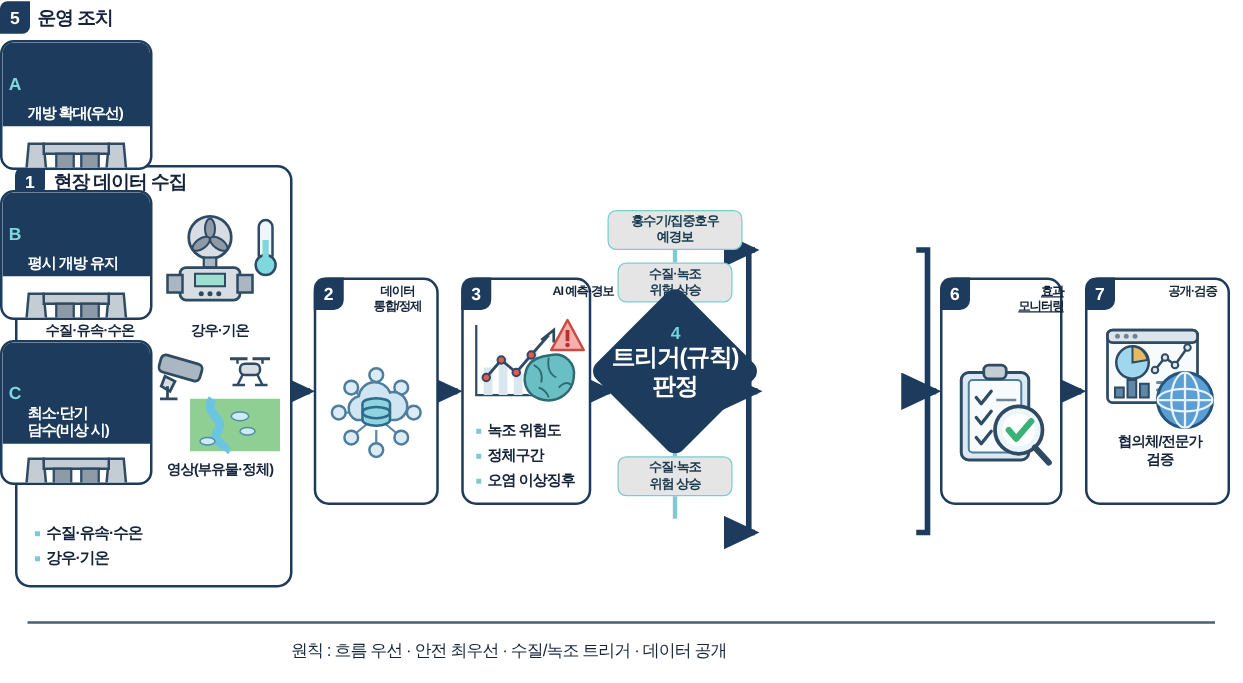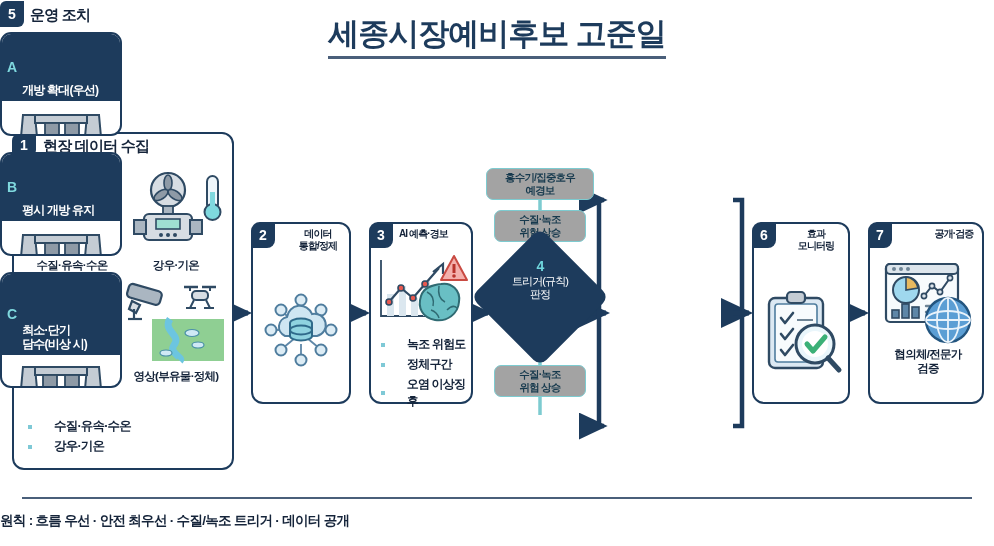--- a/index.html
+++ b/index.html
@@ -50,52 +50,52 @@
   
   #panel1 { left: 12px; top: 132px; width: 222px; height: 338px; }
   .p1-grid {
     position: absolute; top: 34px; left: 6px; width: 208px;
     display: grid; grid-template-columns: 1fr 1fr; row-gap: 6px;
   }
   .p1-cell { display: flex; flex-direction: column; align-items: center; }
   .p1-icon { height: 88px; display: flex; align-items: center; justify-content: center; }
   .p1-cap { margin-top: 3px; }
   .bullets { position: absolute; left: 14px; bottom: 10px; }
-  .bullet { display: flex; align-items: center; gap: 22px; margin-bottom: 3px; }
+  .bullet { display: flex; align-items: center; gap: 5px; margin-bottom: 3px; }
   .bullet i { width: 4px; height: 4px; background: #7fc9d6; display: block; }
   .bullet span { font-size: 12.5px; font-weight: 700; color: #15243a; letter-spacing: -0.8px; }
 
   
   #panel2 { left: 251px; top: 222px; width: 100px; height: 182px; }
   #panel3 { left: 369px; top: 222px; width: 104px; height: 182px; }
   .p23-title { position: absolute; top: 4px; left: 28px; width: 74px;
                 font-size: 10px; font-weight: 700; color: #15243a;
                 letter-spacing: -0.9px; line-height: 1.2; text-align: center; }
-  #panel3 .p23-title { left: 28px; width: 80px; text-align: left; }
+  #panel3 .p23-title { left: 40px; width: 80px; text-align: right; }
   .p23-icon { position: absolute; left: 0; width: 100%; display: flex;
               align-items: center; justify-content: center; }
   .p3-list { position: absolute; left: 10px; top: 112px; }
   .p3-list .bullet span { font-size: 12px; }
 
   
   #diamond {
     position: absolute; left: 491px; top: 248px; width: 98px; height: 98px;
     background: #1d3b5c; transform: rotate(45deg); border-radius: 9px;
   }
   #diamond-text {
     position: absolute; left: 483px; top: 258px; width: 114px;
     text-align: center; color: #fff; line-height: 1.22;
     letter-spacing: -0.9px; pointer-events: none;
   }
   #diamond-text .dnum { font-size: 14px; font-weight: 700; color: #6fd6dd; display: block; }
-  #diamond-text .dlab { font-size: 11px; font-weight: 400; display: block; }
+  #diamond-text .dlab { font-size: 19px; font-weight: 700; display: block; }
 
   
   .chip {
-    position: absolute; background: #a3a3a3; border: 1.6px solid #7dcbd0;
+    position: absolute; background: #e5e5e5; border: 1.6px solid #7dcbd0;
     border-radius: 7px; color: #173a4e; font-size: 10.5px; font-weight: 700;
     letter-spacing: -0.8px; text-align: center; line-height: 1.2;
     display: flex; align-items: center; justify-content: center;
   }
   #chip-a { left: 486px; top: 168px; width: 108px; height: 32px; }
   #chip-b { left: 494px; top: 210px; width: 92px; height: 32px; }
   #chip-c { left: 494px; top: 365px; width: 92px; height: 32px; }
   #chip-d { left: 486px; top: 415px; width: 108px; height: 24px; }
 
   
@@ -115,41 +115,40 @@
     gap: 5px; padding: 2px 4px 3px 5px;
   }
   .branch-letter { font-size: 14px; font-weight: 700; color: #7fd8de; }
   .branch-label { font-size: 12px; font-weight: 700; letter-spacing: -0.8px; line-height: 1.15; margin-top: 48px; }
   .branch-body { display: flex; align-items: center; justify-content: center;
                  padding: 4px 0 2px; }
 
   
   #panel6 { left: 752px; top: 222px; width: 98px; height: 182px; }
   #panel7 { left: 868px; top: 222px; width: 116px; height: 182px; }
-  #panel6 .p23-title { top: 4px; left: 27px; width: 70px; text-align: center; }
+  #panel6 .p23-title { top: 4px; left: 27px; width: 70px; text-align: right; text-decoration: underline; }
   #panel7 .p23-title { top: 4px; left: 40px; width: 88px; text-align: center; }
   #p7-cap { position: absolute; left: 4px; top: 124px; width: 108px; }
 
   
   .footer-rule { position: absolute; left: 22px; top: 497px; width: 950px;
                  height: 2px; background: #4a5f7a; }
   .footer-text { position: absolute; left: 0; top: 512px; width: 814px;
-                 font-size: 13.5px; font-weight: 700;
+                 text-align: center; font-size: 13.5px; font-weight: 400;
                  color: #15243a; letter-spacing: -0.7px; }
 
   .flow-svg { position: absolute; left: 0; top: 0; width: 994px; height: 546px;
               pointer-events: none; }
 </style>
 </head>
 <body>
 
 <div class="page">
 
   <div class="title-wrap">
-    <div class="main-title">세종시장예비후보 고준일</div>
   </div>
 
   <svg class="flow-svg" viewBox="0 0 994 546">
     <defs>
       <marker id="ah" markerWidth="7" markerHeight="7" refX="5.6" refY="3" orient="auto">
         <path d="M0,0 L6.4,3 L0,6 z" fill="#1d3b5c"></path>
       </marker>
     </defs>
     <g stroke="#1d3b5c" stroke-width="5" fill="none" marker-end="url(#ah)">
       <line x1="236" y1="313" x2="248" y2="313"></line>

